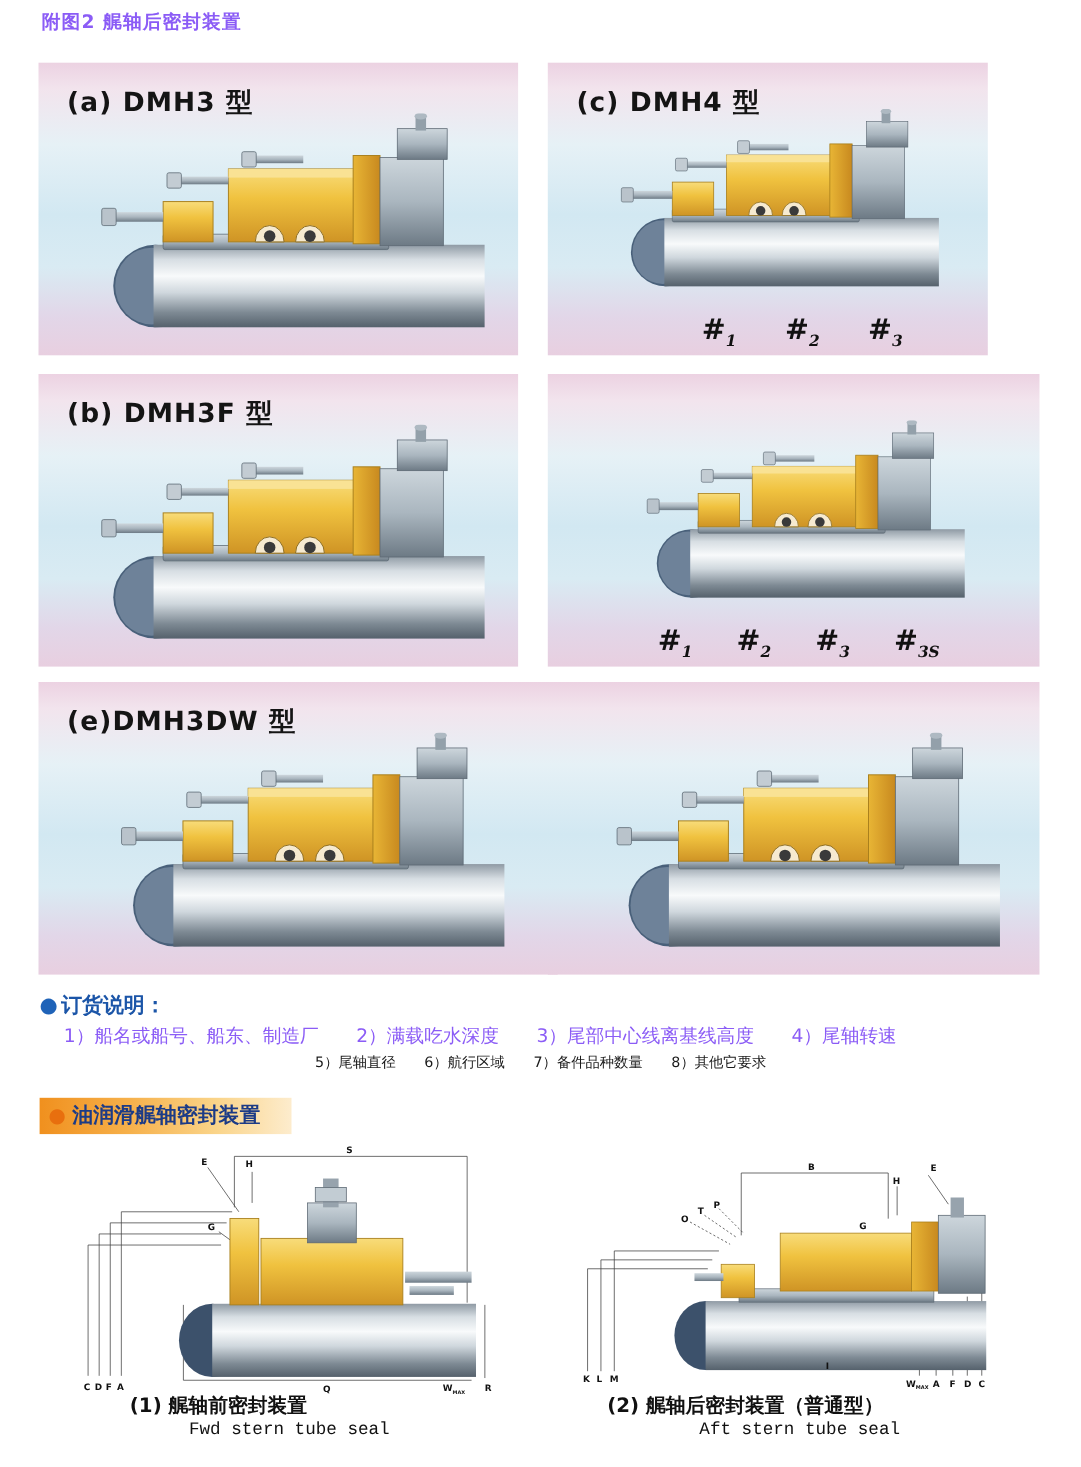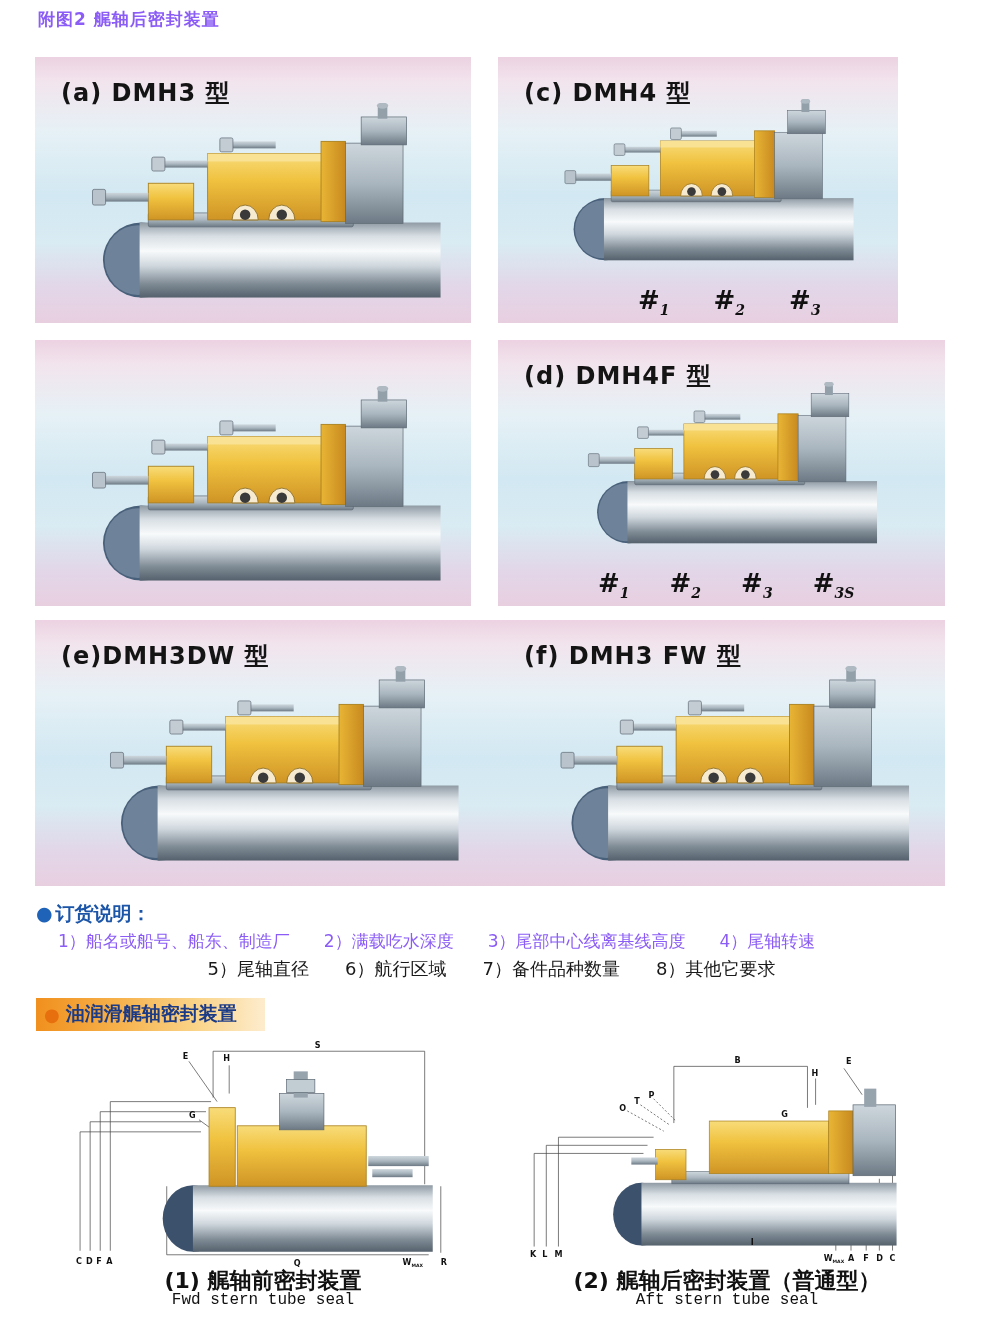--- a/index.html
+++ b/index.html
@@ -48,37 +48,37 @@
     position:absolute; left:36px; top:901px;
     font-size:19px; font-weight:bold; color:#1b55a8;text-align:center;
   }
   .order-heading .dot { color:#1f63b8; margin-right:3px; }
   .order-line1 {
     position:absolute; left:58px; top:930px; width:900px;
     font-size:17px; color:#8b5cf6;
   }
   .order-line2 {
     position:absolute; left:0; top:957px; width:983px; text-align:center;
-    font-size:18px; color:#1a1a1a;
+    font-size:13px; color:#1a1a1a;
   }
   
   .oil-banner {
     position:absolute; left:36px; top:998px;
     display:inline-flex; align-items:center;
     padding:3px 28px 4px 8px;
     background:linear-gradient(90deg, #f0901e 0%, #f6b04a 35%, #fad489 70%, #fdeccd 100%);
     font-size:19px; font-weight:bold; color:#1c3b86;
   }
   .oil-banner .dot { color:#e86f0e; margin-right:6px; font-size:18px; }
   
   .fwd-drawing { position:absolute; left:70px;  top:1035px; width:398px; height:234px; }
   .aft-drawing { position:absolute; left:522px; top:1052px; width:410px; height:215px; }
   .caption-cn {
-    position:absolute; text-align:center;
-    font-size:22px; font-weight:bold; color:#111;
+    position:absolute; text-align:left;
+    font-size:18px; font-weight:bold; color:#111;
   }
   .caption-en {
     position:absolute; text-align:center;
     font-size:16px; font-family:"Liberation Mono", monospace; color:#111;
   }
   .cap1 { left:118px; width:290px; }
   .cap2 { left:552px; width:350px; }
   .cap-cn-row { top:1266px; }
   .cap-en-row { top:1291px; }
 </style>
@@ -151,47 +151,46 @@
       <use href="#sealSym"></use>
     </svg>
   <div class="hash-row">
     <span class="hash"><span>#</span><sub>1</sub></span>
     <span class="hash"><span>#</span><sub>2</sub></span>
     <span class="hash"><span>#</span><sub>3</sub></span>
   </div>
 </div>
 
 <div class="panel panel-b">
+  <div class="panel-label">(b) DMH3F 型</div>
   <svg class="illust" viewBox="0 0 440 235">
       <use href="#sealSym"></use>
     </svg>
 </div>
 
 <div class="panel panel-d">
-  <div class="panel-label">(d) DMH4F 型</div>
   <svg class="illust" viewBox="0 0 440 235">
       <use href="#sealSym"></use>
     </svg>
   <div class="hash-row">
     <span class="hash"><span>#</span><sub>1</sub></span>
     <span class="hash"><span>#</span><sub>2</sub></span>
     <span class="hash"><span>#</span><sub>3</sub></span>
     <span class="hash"><span>#</span><sub>3S</sub></span>
   </div>
 </div>
 
 <div class="panel panel-e">
   <div class="panel-label">(e)DMH3DW 型</div>
   <svg class="illust" viewBox="0 0 440 235">
       <use href="#sealSym"></use>
     </svg>
 </div>
 
 <div class="panel panel-f">
-  <div class="panel-label">(f) DMH3 FW 型</div>
   <svg class="illust" viewBox="0 0 440 235">
       <use href="#sealSym"></use>
     </svg>
 </div>
 
 <div class="order-heading">
   <span class="dot">●</span><span>订货说明：</span>
 </div>
 <div class="order-line1">1）船名或船号、船东、制造厂　　2）满载吃水深度　　3）尾部中心线离基线高度　　4）尾轴转速</div>
 <div class="order-line2">5）尾轴直径　　6）航行区域　　7）备件品种数量　　8）其他它要求</div>

